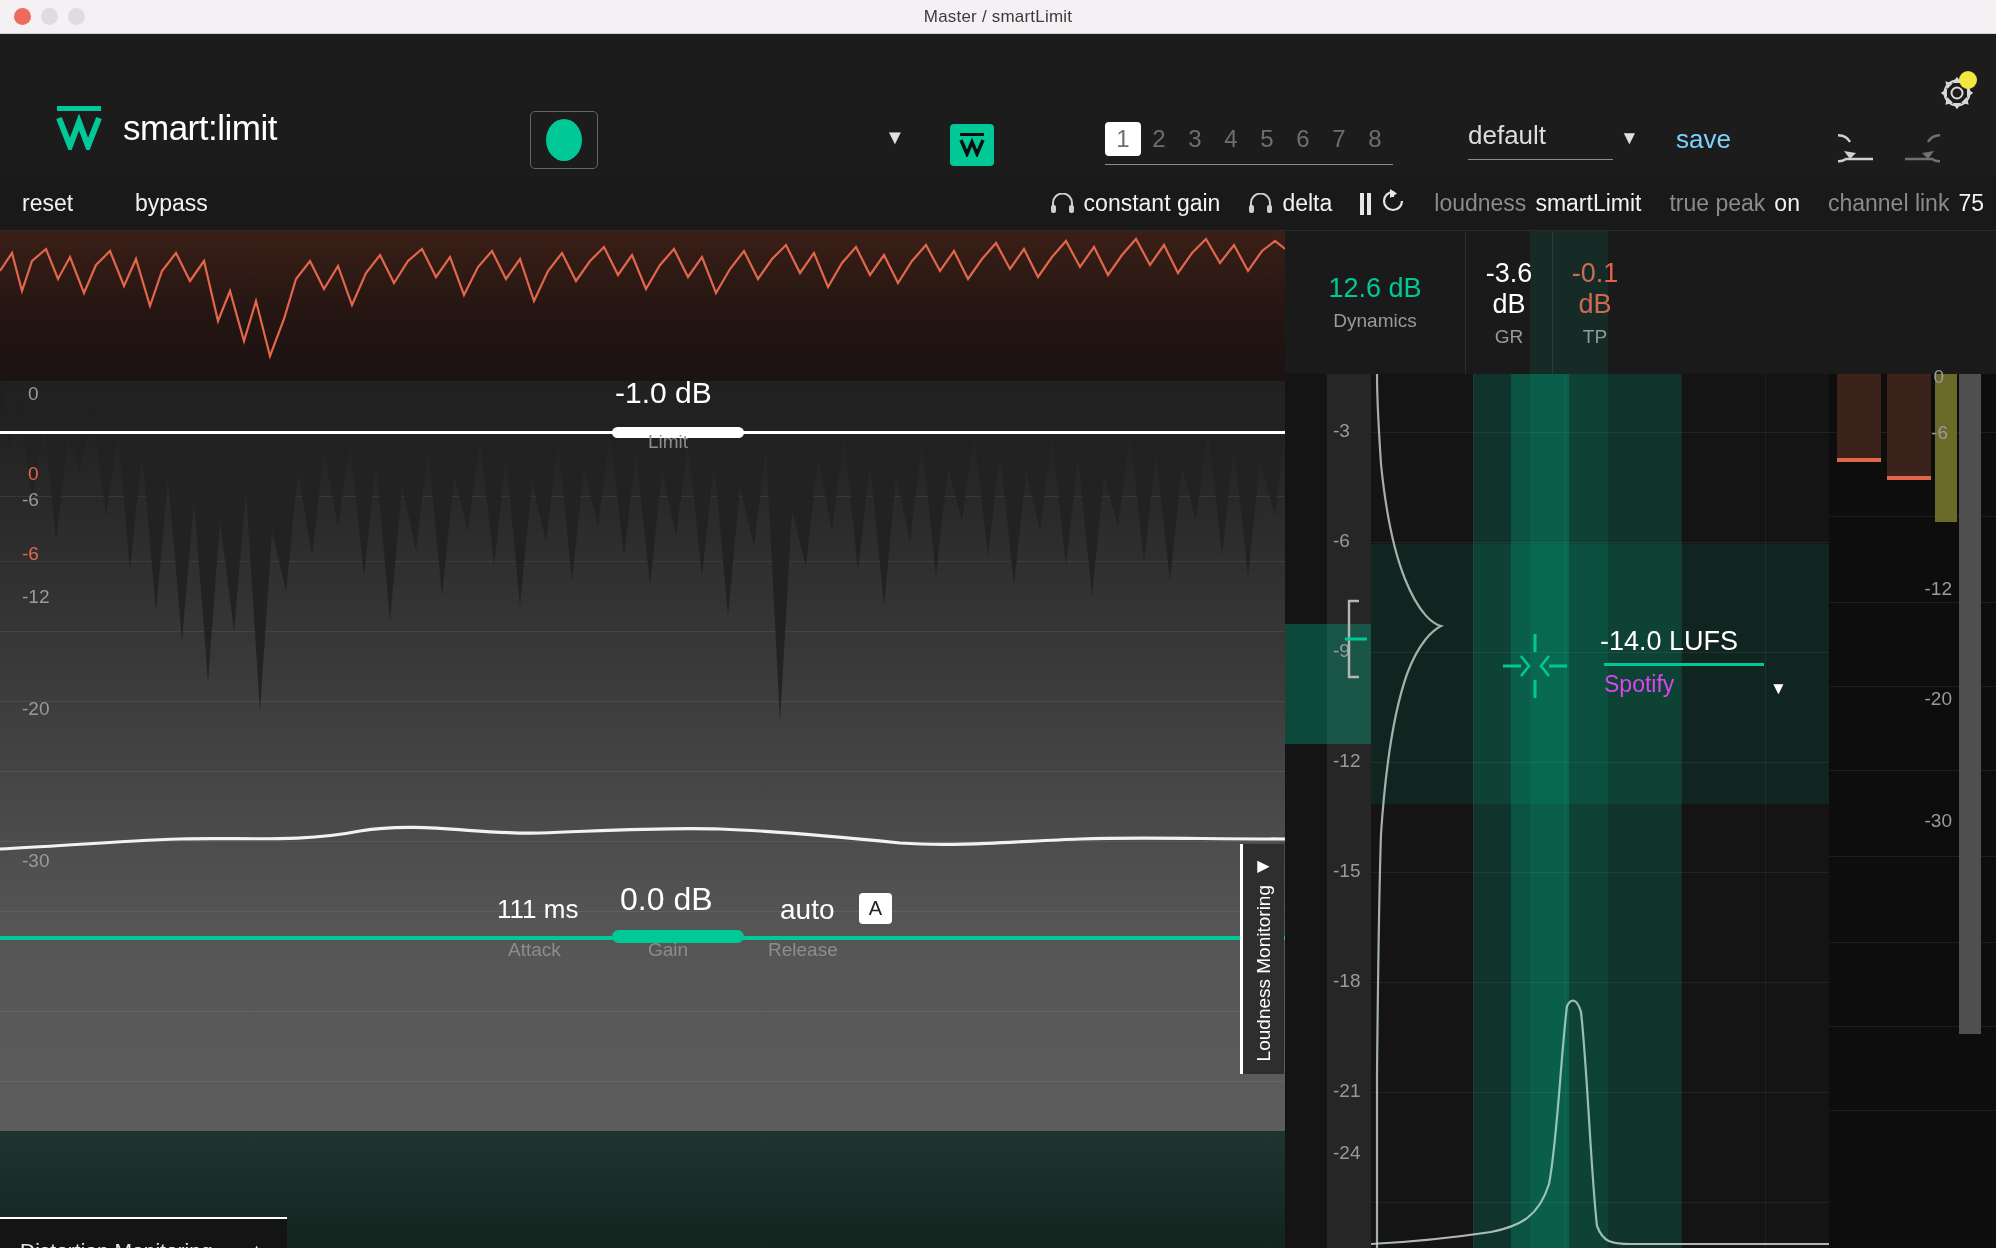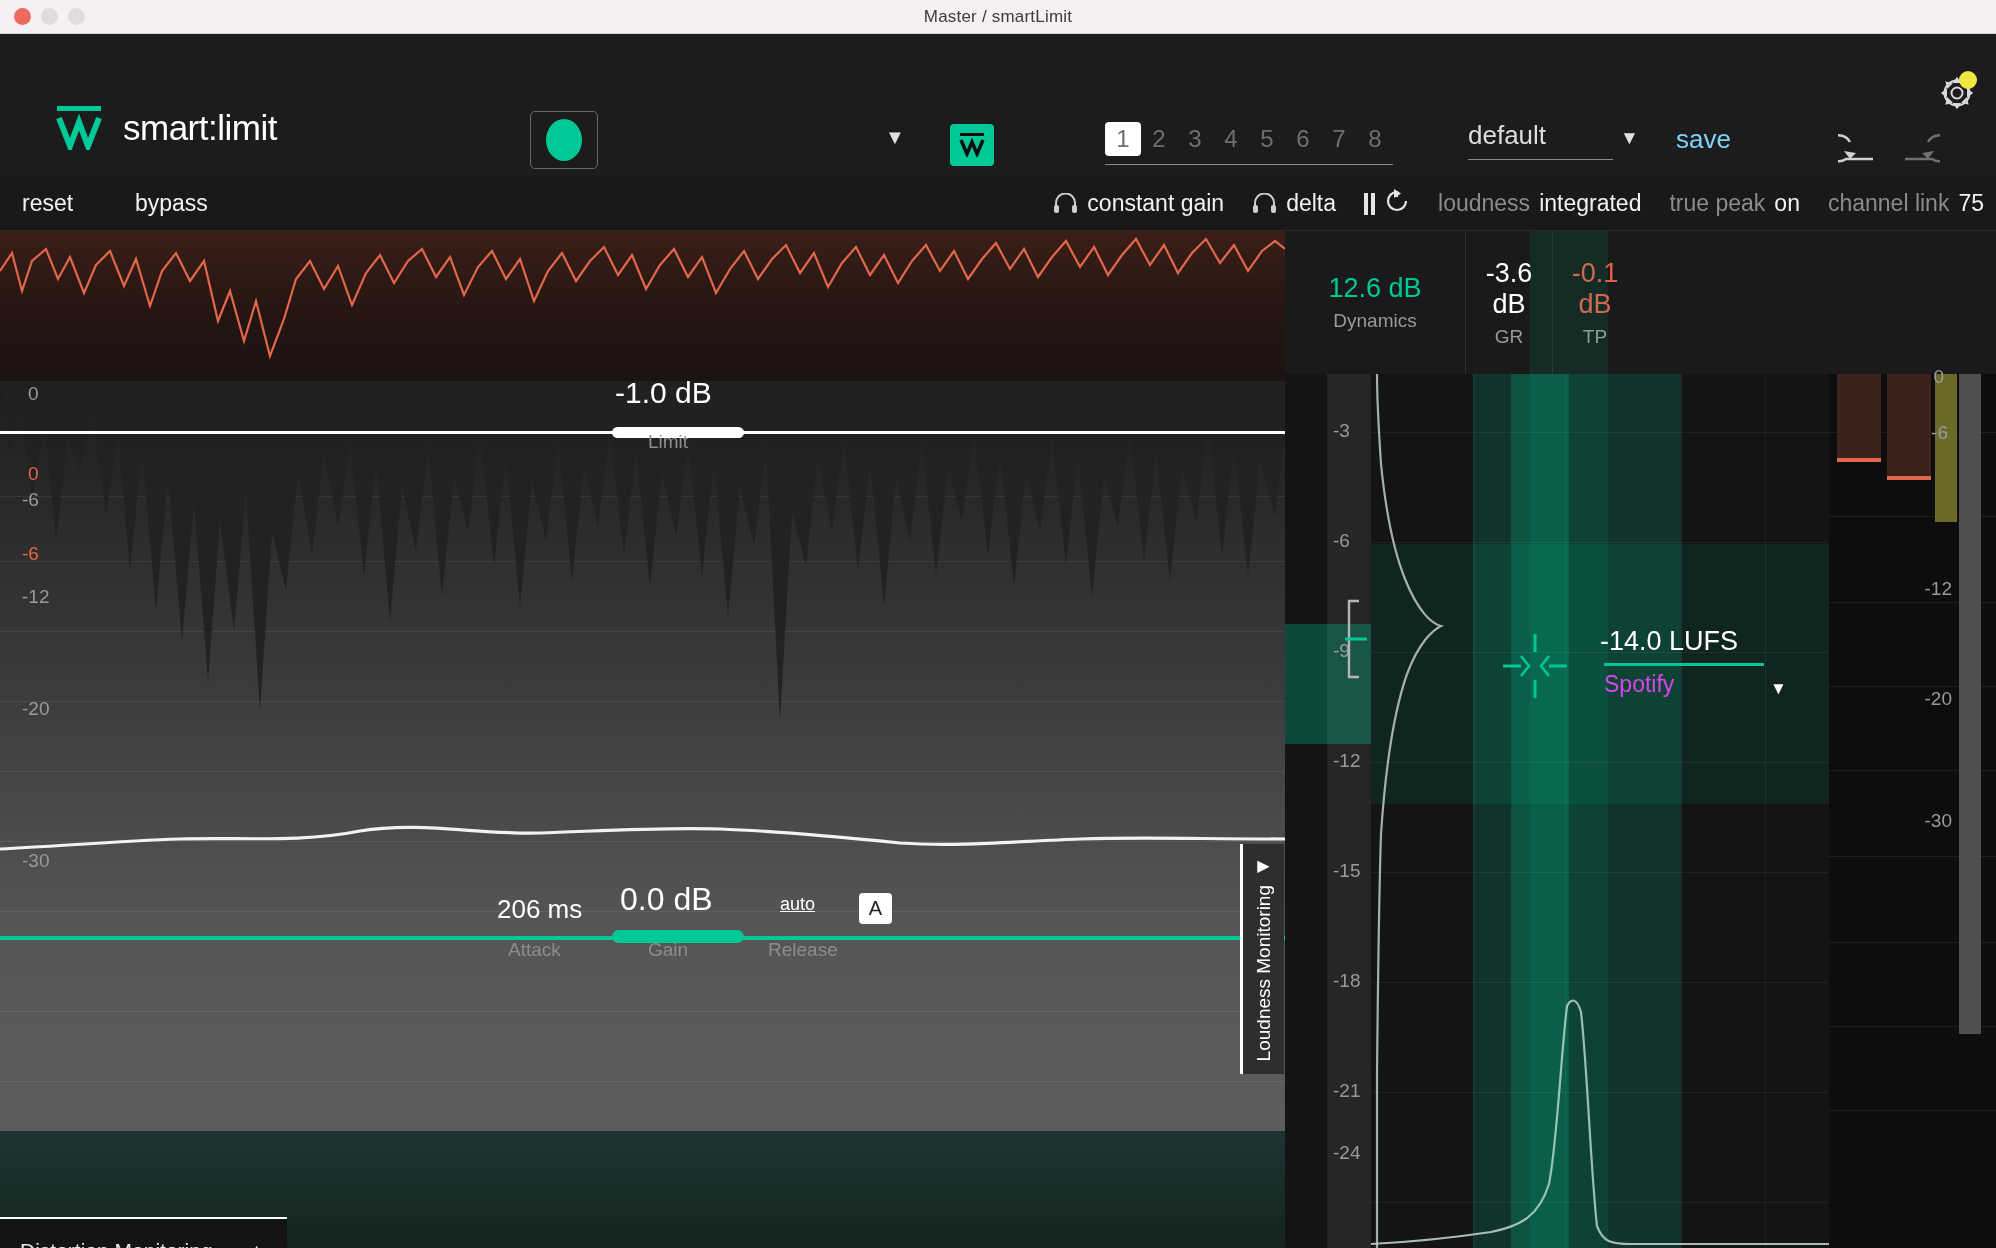--- a/index.html
+++ b/index.html
@@ -98,21 +98,21 @@
   .gline{ position:absolute; left:0; width:1285px; height:1px; background:rgba(255,255,255,.07); }
   #limitline{ position:absolute; left:0; top:200px; width:1285px; height:3px; background:#fff; }
   #limitknob{ position:absolute; left:612px; top:196px; width:132px; height:11px; background:#fff; border-radius:6px;}
   #limitval{ position:absolute; left:615px; top:145px; font-size:30px; color:#fff; }
   #limitcap{ position:absolute; left:648px; top:200px; font-size:19px; color:#8d8d8d; }
 
   #gainbar{ position:absolute; left:0; top:705px; width:1285px; height:4px; background:#00c896;}
   #gainknob{ position:absolute; left:612px; top:699px; width:132px; height:13px; background:#00c896; border-radius:7px;}
   #attackval{ position:absolute; left:497px; top:663px; font-size:26px; color:#fff;}
   #gainval{ position:absolute; left:620px; top:650px; font-size:32px; color:#fff;}
-  #releaseval{ position:absolute; left:780px; top:663px; font-size:18px; color:#fff;text-decoration:underline;}
+  #releaseval{ position:absolute; left:780px; top:663px; font-size:28px; color:#fff;}
   #autoA{ position:absolute; left:859px; top:662px; width:33px;height:31px; background:#fff; color:#222;
           border-radius:4px; display:flex;align-items:center;justify-content:center;font-size:20px;}
   .capt{ position:absolute; font-size:19px; color:#8d8d8d; top:708px;}
   #distmon{ position:absolute; left:0; top:1183px; width:287px; height:65px; background:#141414;
             border-top:2.5px solid #fff; border-top-left-radius:0; border-bottom-right-radius:10px;
             display:flex; align-items:center; padding:0 20px; justify-content:space-between;}
   #distmon span{ font-size:21px; color:#e8e8e8; }
   #distcaret{ font-size:17px; color:#fff; }
 
   
@@ -274,21 +274,21 @@
         <span>
           <svg width="26" height="26" viewBox="0 0 26 26">
             <path d="M22 13 A9 9 0 1 1 13 4 L13 9" stroke="#e6e6e6" stroke-width="2.2" fill="none"></path>
             <path d="M10 1 L17 5.5 L10 10 Z" fill="#e6e6e6"></path>
           </svg>
         </span>
       </div>
 
       <div class="mgroup">
         <span class="mb dim">loudness</span>
-        <span class="mb">integrated</span>
+        <span class="mb">smartLimit</span>
       </div>
 
       <div class="mgroup">
         <span class="mb dim">true peak</span>
         <span class="mb">on</span>
       </div>
 
       <div class="mgroup">
         <span class="mb dim">channel link</span>
         <span class="mb">75</span>
@@ -359,21 +359,21 @@
       <div class="ylab" style="top:467px; left:22px;">-20</div>
       <div class="ylab" style="top:619px; left:22px;">-30</div>
 
       <div id="limitline"></div>
       <div id="limitknob"></div>
       <div id="limitval">-1.0 dB</div>
       <div id="limitcap">Limit</div>
 
       <div id="gainbar"></div>
       <div id="gainknob"></div>
-      <div id="attackval">206 ms</div>
+      <div id="attackval">111 ms</div>
       <div id="gainval">0.0 dB</div>
       <div id="releaseval">auto</div>
       <div id="autoA">A</div>
       <div class="capt" style="left:508px">Attack</div>
       <div class="capt" style="left:648px">Gain</div>
       <div class="capt" style="left:768px">Release</div>
     </div>
 
     <div id="lmtab">
       <div class="tri">▶</div>

